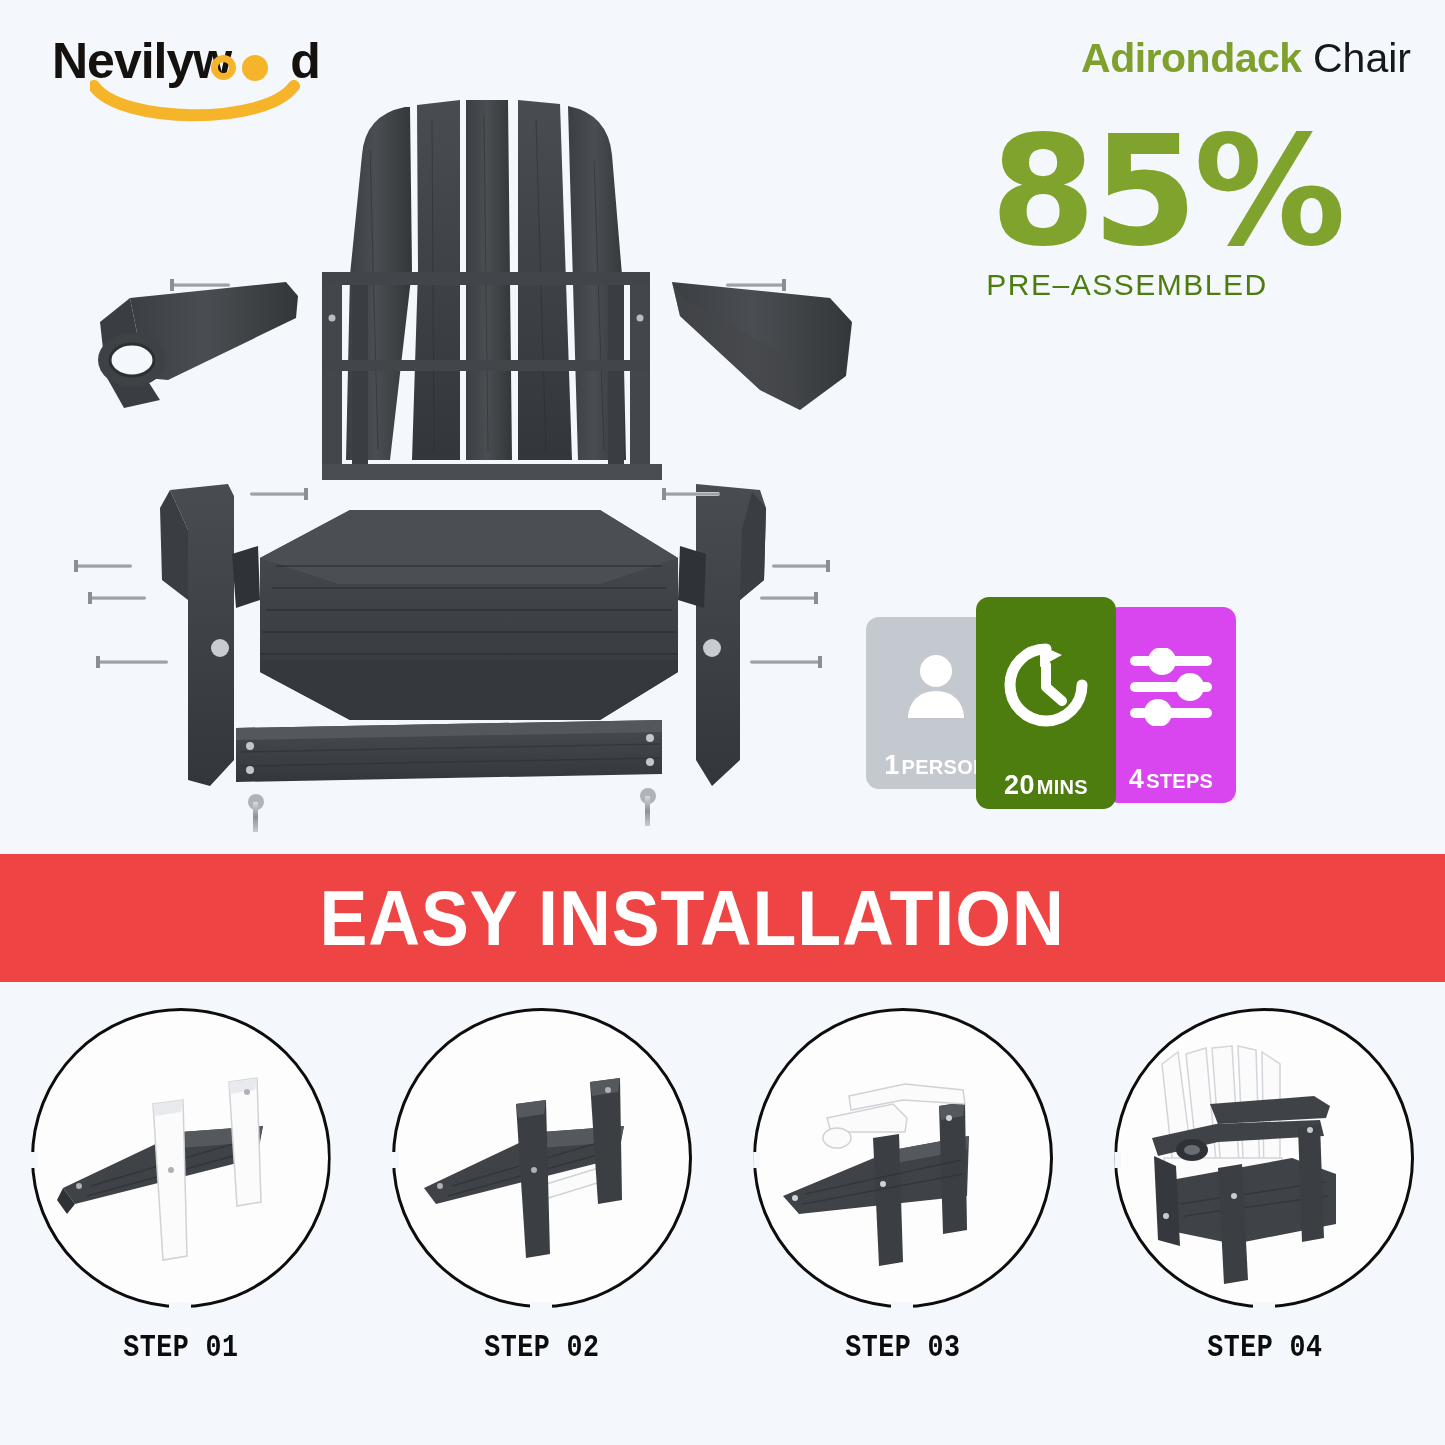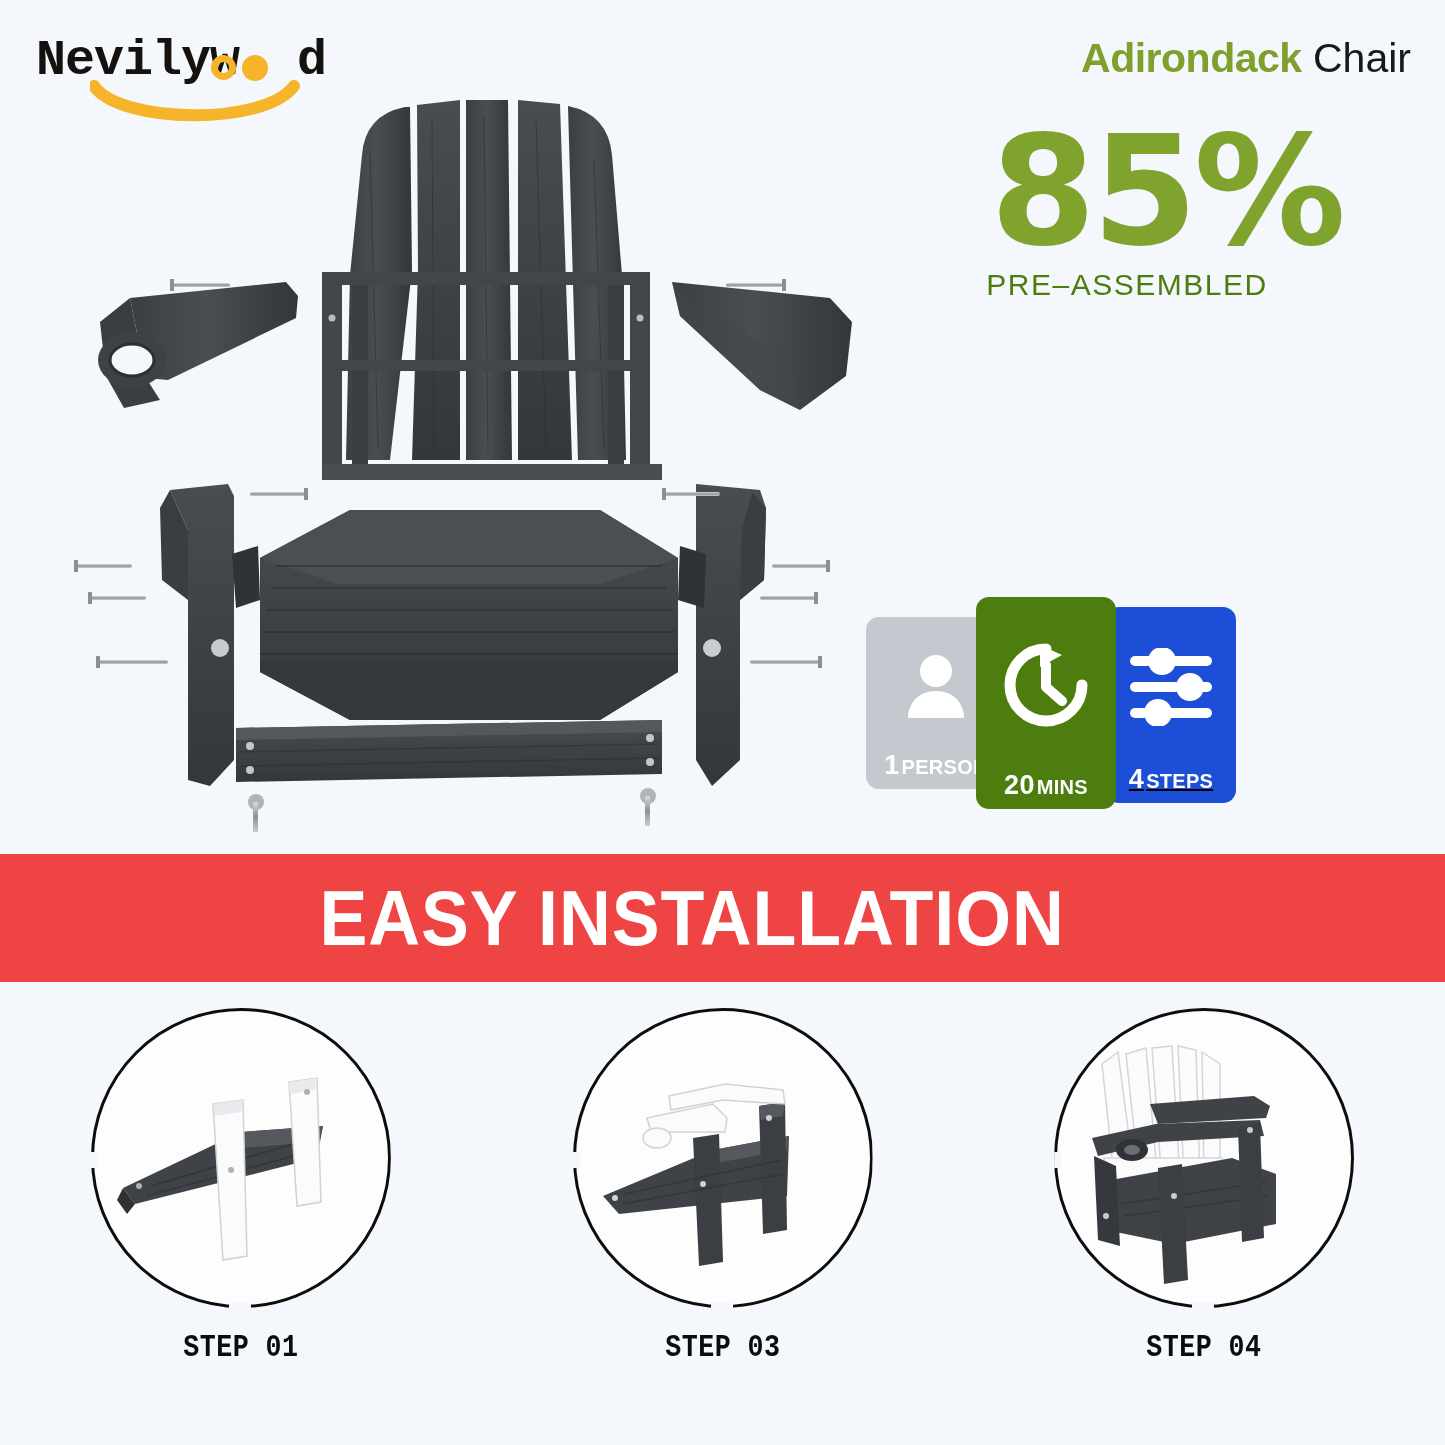--- a/index.html
+++ b/index.html
@@ -10,23 +10,23 @@
     position:relative;
     overflow:hidden;
   }
 
   
   #top-section { position:absolute; left:0; top:0; width:1445px; height:852px; }
 
   
   #brand-logo { position:absolute; left:36px; top:30px; width:290px; height:95px; }
   #brand-wordmark {
-    font-family:Liberation Mono, monospace;
+    font-family:Liberation Sans, sans-serif;
     font-size:50px; font-weight:700; color:#15110e;
-    letter-spacing:-1px; line-height:1; position:absolute; top:6px; left:0;
+    letter-spacing:-1px; line-height:1; position:absolute; top:6px; left:16px;
   }
   #logo-o-ring {
     position:absolute; left:175px; top:25px; width:25px; height:25px;
     border:7px solid #f6b42a; border-radius:50%;
   }
   #logo-o-fill {
     position:absolute; left:206px; top:25px; width:26px; height:26px;
     background:#f6b42a; border-radius:50%;
   }
   #brand-smile { position:absolute; left:54px; top:50px; }
@@ -57,21 +57,21 @@
   #spec-badges {
     position:absolute; left:866px; top:597px; width:484px; height:212px;
   }
   .badge {
     position:absolute; border-radius:13px;
     display:flex; flex-direction:column; align-items:center;
     justify-content:flex-end; padding-bottom:10px;
   }
   .badge-gray  { background:#c4c9d0; }
   .badge-light { background:#4d7c0f; }
-  .badge-dark  { background:#1d4ed8;text-decoration:underline; }
+  .badge-dark  { background:#d946ef; }
   #badge-person { left:0px;   top:20px; width:140px; height:172px; z-index:1; }
   #badge-mins   { left:110px; top:0px;  width:140px; height:212px; z-index:3; }
   #badge-steps  { left:240px; top:10px; width:130px; height:196px; z-index:2; }
   #badge-parts  { left:344px; top:20px; width:140px; height:172px; z-index:1; }
   .badge-icon { flex:1; display:flex; align-items:center; justify-content:center; width:100%; }
   .badge-text {
     color:#fff; font-size:20px; font-weight:700;
     letter-spacing:.3px; white-space:nowrap; line-height:1;
   }
   .badge-text .num { font-size:27px; font-weight:700; margin-right:2px; }
@@ -363,20 +363,42 @@
         <path d="M198 74 L226 70 L230 194 L206 198 Z" fill="#fbfbfc" stroke="#cfd2d6" stroke-width="1.5"></path>
         <path d="M198 74 L226 70 L224 82 L199 86 Z" fill="#e8eaee"></path>
         <circle cx="140" cy="162" r="3" fill="#aeb1b5"></circle>
         <circle cx="216" cy="84" r="3" fill="#aeb1b5"></circle>
         <circle cx="48" cy="178" r="3" fill="#aeb1b5"></circle>
       </svg>
     </div>
     <div class="step-label">STEP 01</div>
   </div>
 
+  <div class="step-cell">
+    <div class="step-circle">
+      <div class="step-ring"></div>
+      <svg class="step-art" viewBox="0 0 300 300">
+        <path d="M32 180 L150 124 L232 118 L226 150 L44 196 Z" fill="#3f4246"></path>
+        <path d="M150 124 L232 118 L228 134 L148 140 Z" fill="#55585d"></path>
+        <g stroke="#2b2e31" stroke-width="1.5" opacity=".6">
+          <path d="M60 178 L222 130"></path>
+            <path d="M56 188 L224 142"></path>
+        </g>
+        <path d="M148 178 L226 154 L228 168 L150 192 Z" fill="#fbfbfc" stroke="#cfd2d6" stroke-width="1.5"></path>
+        <path d="M124 96 L154 92 L158 246 L134 250 Z" fill="#3b3e42"></path>
+        <path d="M124 96 L154 92 L152 106 L126 110 Z" fill="#55585d"></path>
+        <path d="M198 74 L228 70 L230 192 L206 196 Z" fill="#3b3e42"></path>
+        <path d="M198 74 L228 70 L226 84 L200 88 Z" fill="#55585d"></path>
+        <circle cx="142" cy="162" r="3" fill="#aeb1b5"></circle>
+        <circle cx="216" cy="82" r="3" fill="#aeb1b5"></circle>
+        <circle cx="48" cy="178" r="3" fill="#aeb1b5"></circle>
+      </svg>
+    </div>
+    <div class="step-label">STEP 02</div>
+  </div>
 
   <div class="step-cell">
     <div class="step-circle">
       <div class="step-ring"></div>
       <svg class="step-art" viewBox="0 0 300 300">
         <path d="M30 188 L140 142 L216 128 L214 188 L46 206 Z" fill="#3f4246"></path>
         <path d="M140 142 L216 128 L214 142 L138 156 Z" fill="#55585d"></path>
         <path d="M120 130 L146 126 L150 254 L126 258 Z" fill="#3b3e42"></path>
         <path d="M186 98 L212 94 L214 222 L190 226 Z" fill="#3b3e42"></path>
         <path d="M186 98 L212 94 L210 108 L188 112 Z" fill="#55585d"></path>

